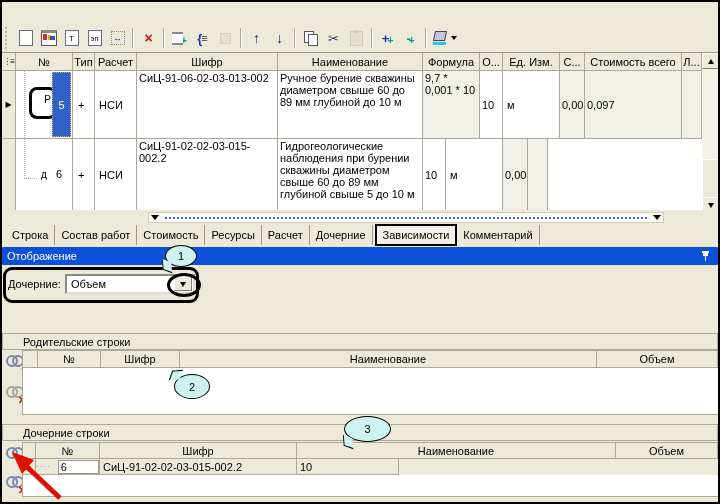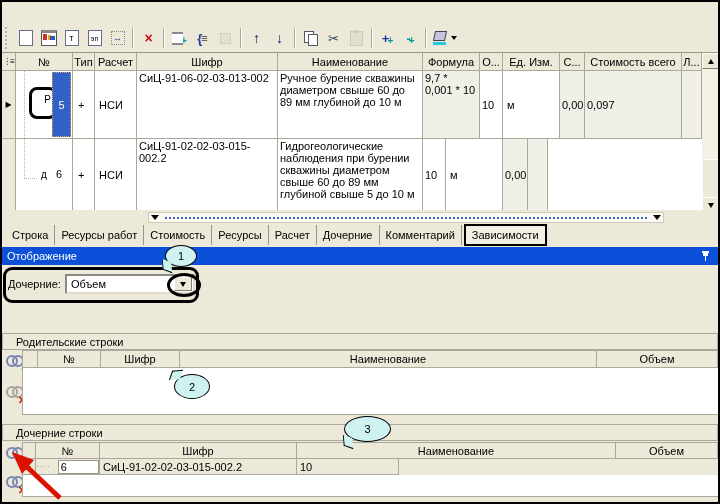--- a/index.html
+++ b/index.html
@@ -101,21 +101,21 @@
   .callout{border:1.5px solid #000;border-radius:50%;background:#CDF2F0;display:flex;align-items:center;justify-content:center;z-index:6;}
   .tail{position:absolute;width:9px;height:9px;background:#CDF2F0;border-left:1.5px solid #000;border-bottom:1.5px solid #000;}
   .c1{left:163px;top:243px;width:32px;height:22px;}
   .c1 .tail{left:-4px;bottom:-5px;transform:rotate(20deg) skewX(25deg);}
   .c2{left:172px;top:372px;width:36px;height:25px;}
   .c2 .tail{left:-4px;top:-5px;transform:rotate(110deg) skewX(25deg);}
   .c3{left:342px;top:414px;width:47px;height:26px;}
   .c3 .tail{left:-2px;bottom:-6px;transform:rotate(20deg) skewX(25deg);}
 
   
-  .secbar{width:716px;height:17px;background:#ECE9D8;border:1px solid #ACA899;padding-left:13px;display:flex;align-items:center;}
+  .secbar{width:716px;height:17px;background:#ECE9D8;border:1px solid #ACA899;padding-left:20px;display:flex;align-items:center;}
   .linkicon{position:absolute;width:18px;height:14px;}
   .ring{position:absolute;width:8px;height:8px;border:2px solid #7A85B5;border-radius:50%;top:0;}
   .ring.r2{left:6px;}
   .badge{position:absolute;right:-3px;bottom:-5px;font-weight:bold;font-size:10px;line-height:10px;}
   .badge.plus{color:#008800;}
   .badge.del{color:#CC2200;font-size:11px;}
   .gray-rings .ring{border-color:#A8A49A;}
   .stable{position:absolute;left:20px;}
   .sthead{display:flex;height:18px;}
   .sth{background:#ECE9D8;border-right:1px solid #ACA899;border-bottom:1px solid #ACA899;border-top:1px solid #ACA899;display:flex;align-items:center;justify-content:center;box-sizing:border-box;overflow:hidden;white-space:nowrap;}
@@ -300,27 +300,27 @@
   <div class="abs split">
     <div class="splitch">
       <span class="chev"></span>
       <span class="splitdots"></span>
       <span class="chev"></span>
     </div>
   </div>
 
   <div class="abs btabs">
     <span class="btab">Строка</span>
-    <span class="btab">Ресурсы работ</span>
+    <span class="btab">Состав работ</span>
     <span class="btab">Стоимость</span>
     <span class="btab">Ресурсы</span>
     <span class="btab">Расчет</span>
     <span class="btab">Дочерние</span>
+    <span class="btab active">Зависимости</span>
     <span class="btab">Комментарий</span>
-    <span class="btab active">Зависимости</span>
   </div>
 
   <div class="abs bluebar">
     <span>Отображение</span>
     <span class="pin">
         <span class="head"></span>
         <span class="body"></span>
         <span class="needle"></span>
       </span>
   </div>

